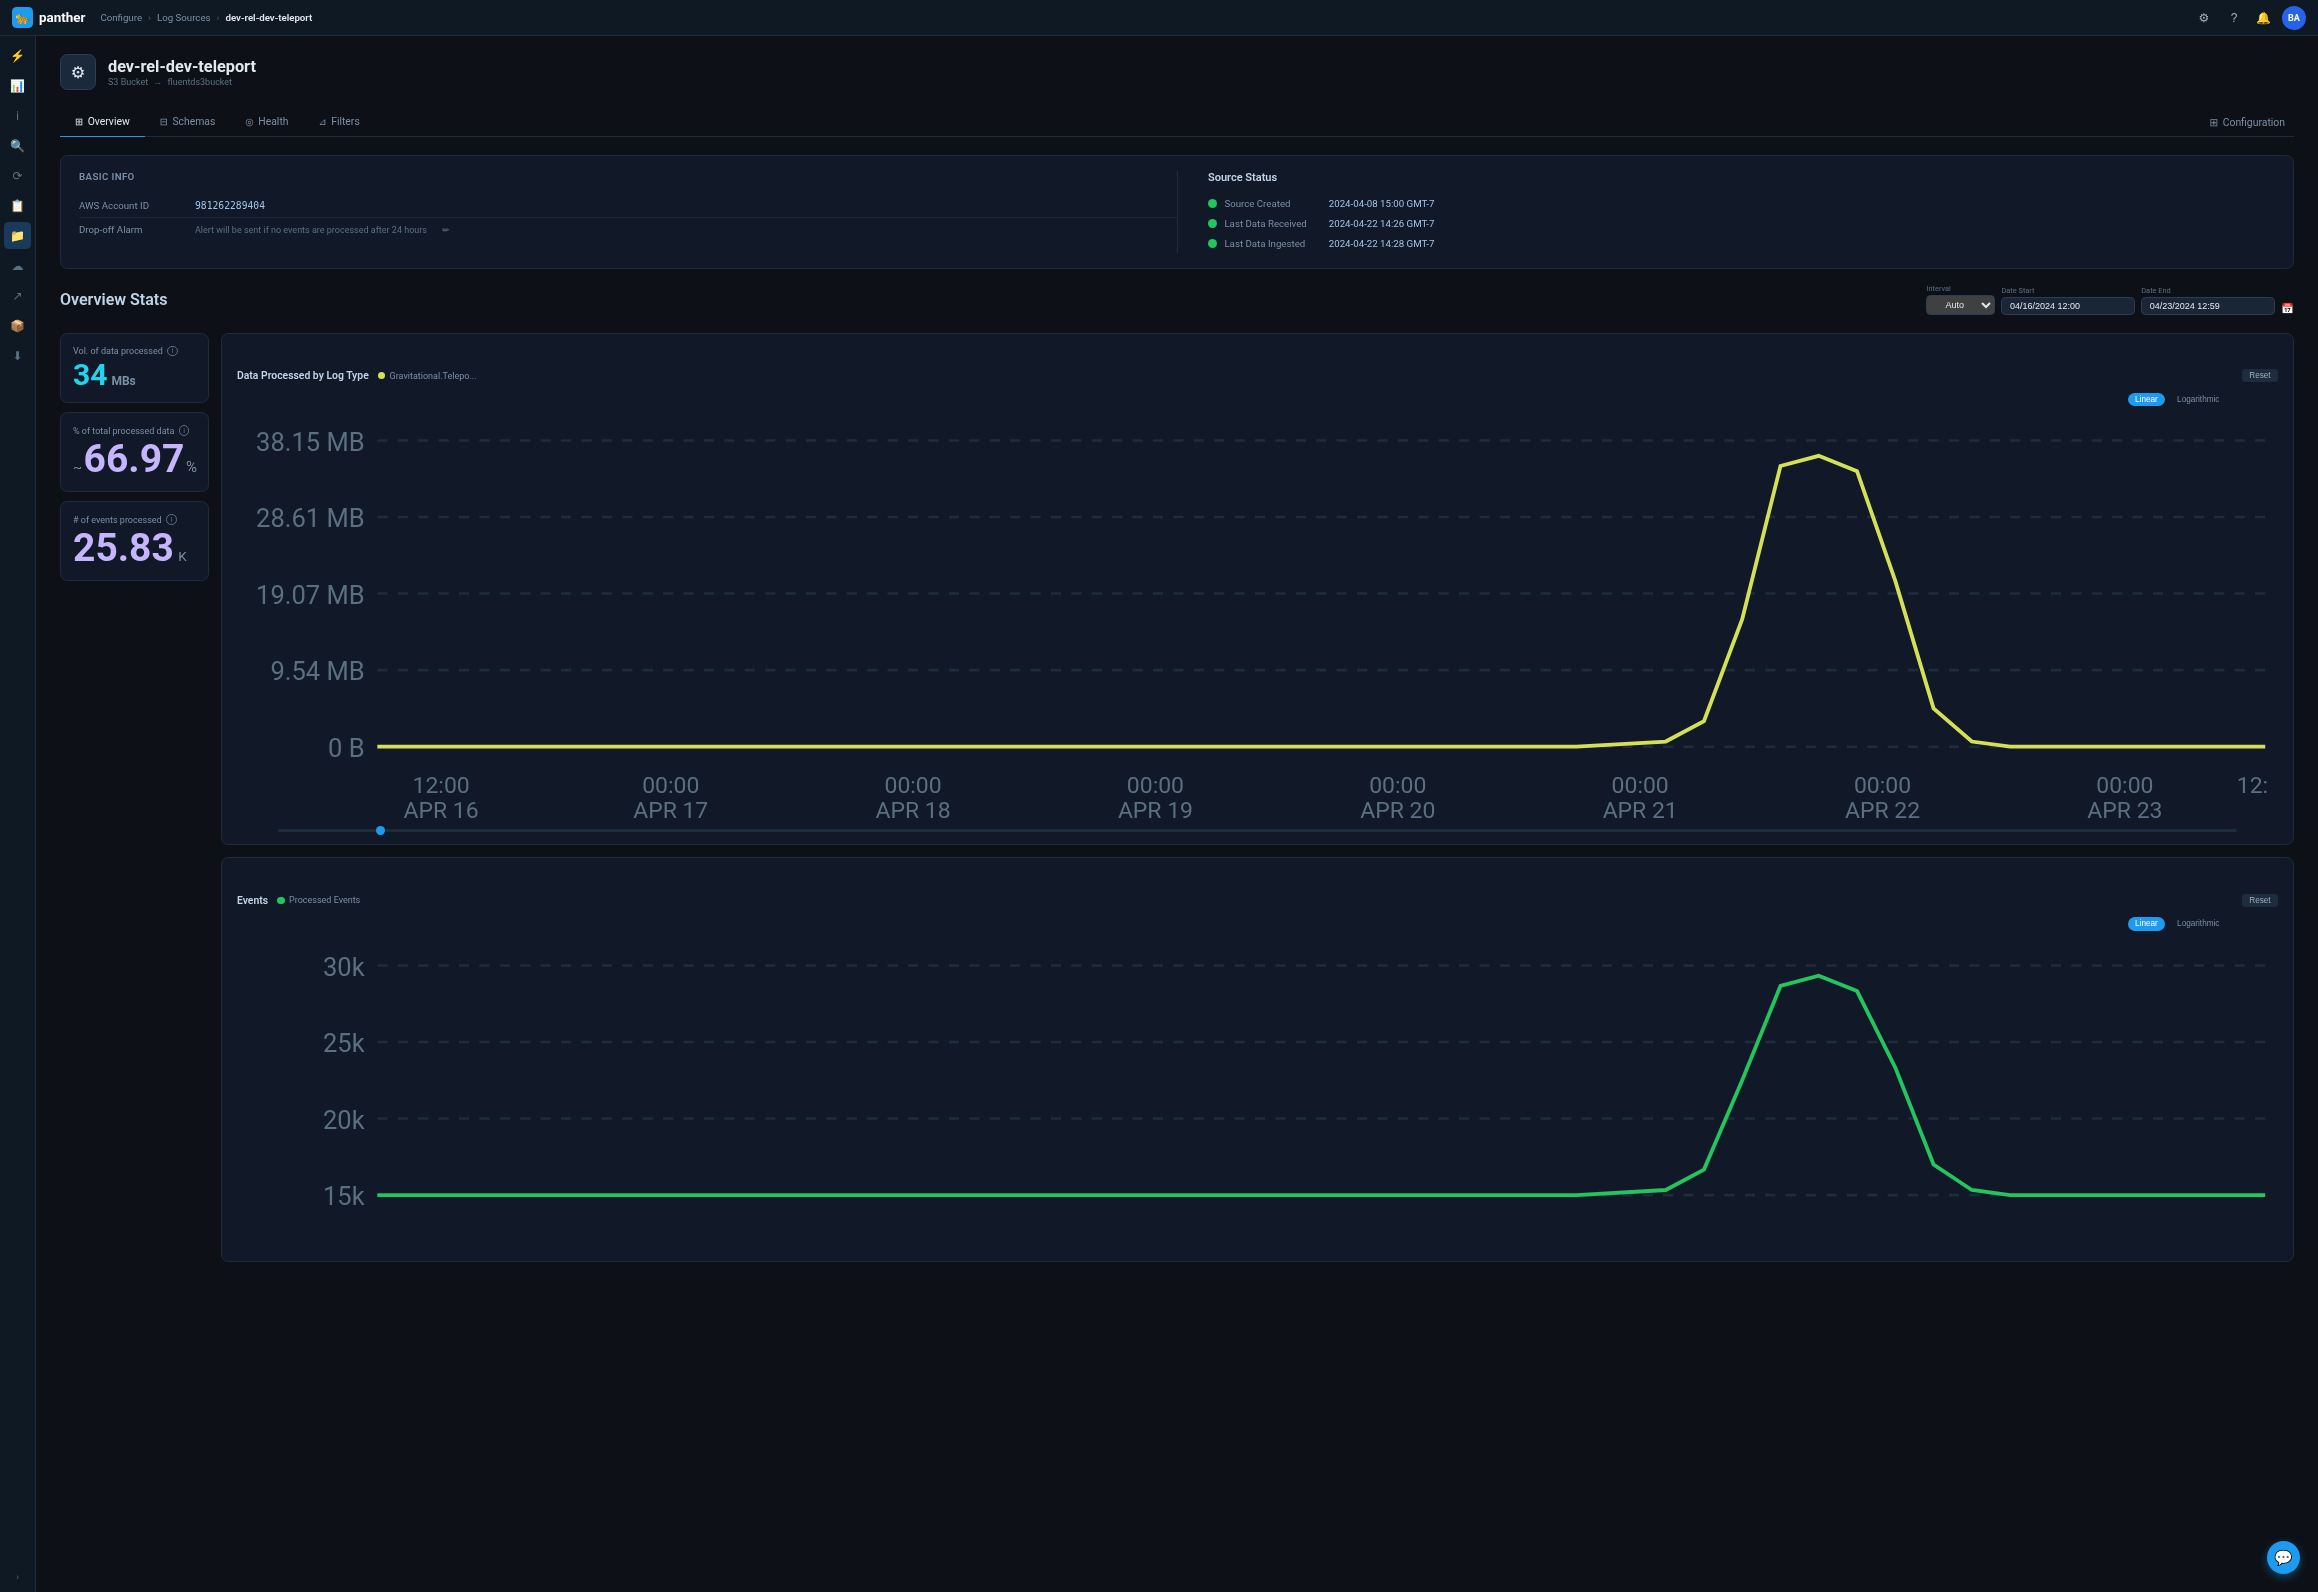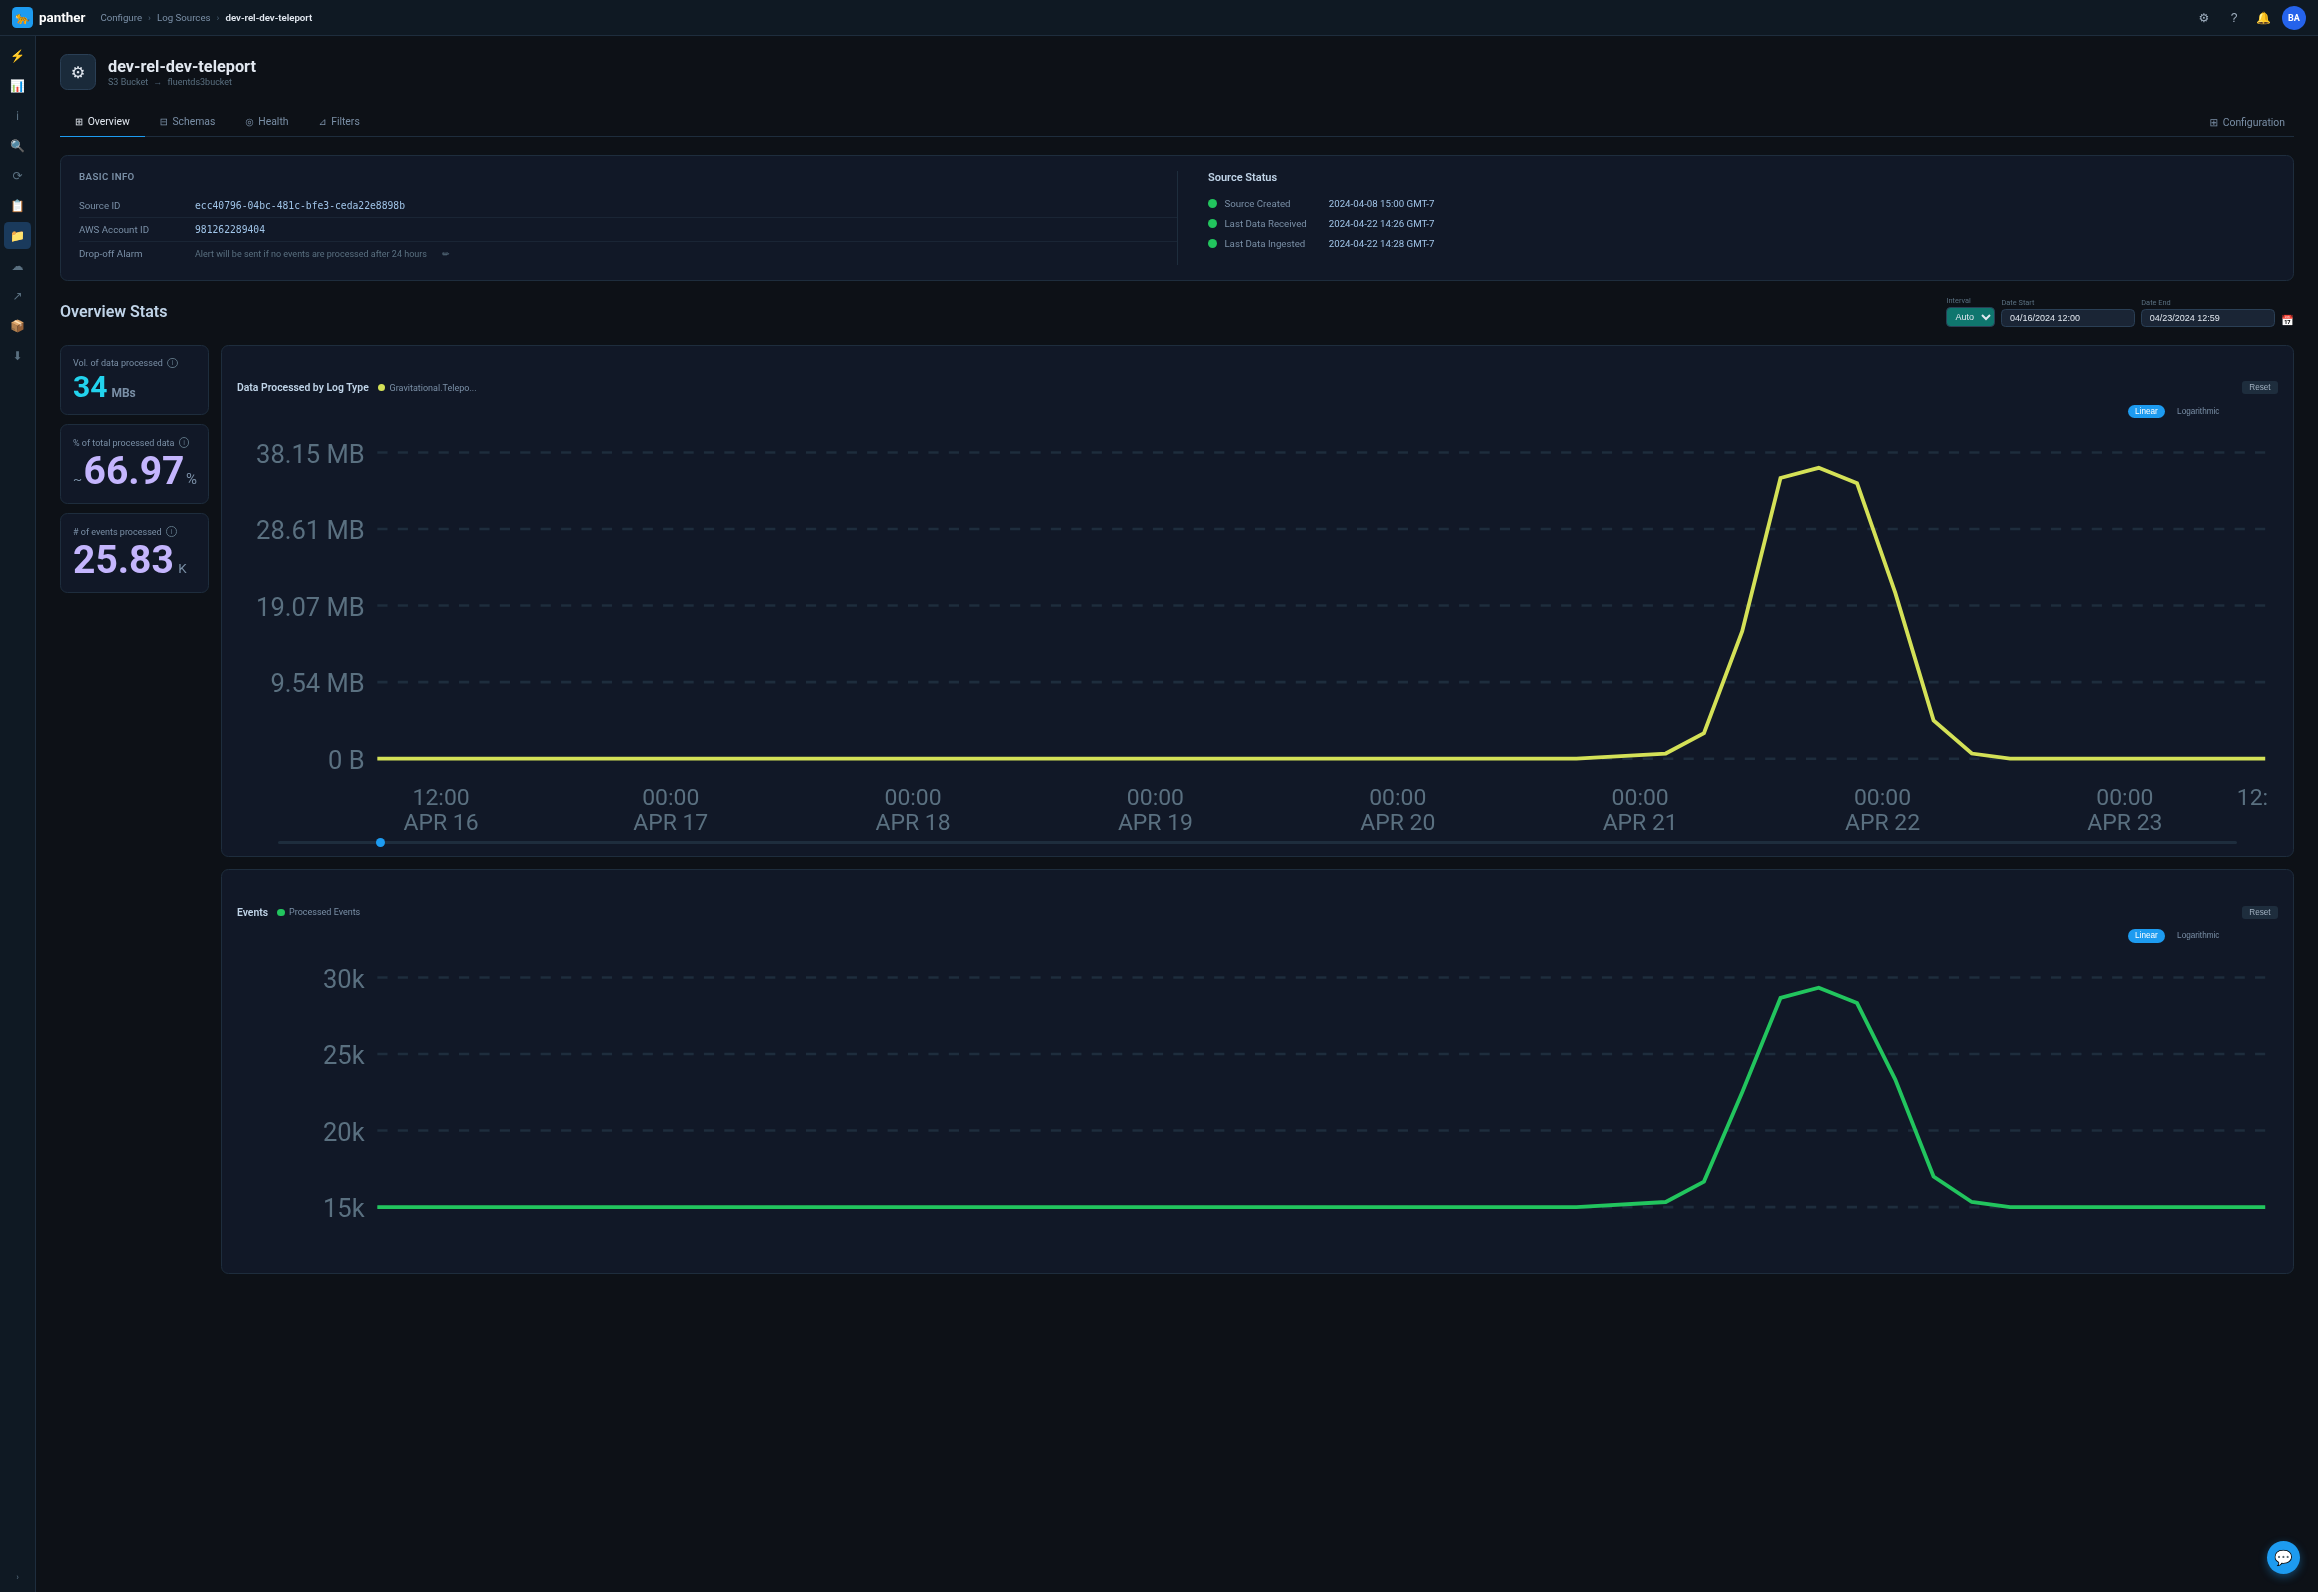--- a/index.html
+++ b/index.html
@@ -311,25 +311,25 @@
     .chart-area {
       width: 100%;
       position: relative;
     }
     .chart-svg { width: 100%; }
     .control-group {
       display: flex; flex-direction: column; gap: 1.5px;
     }
     .control-label { font-size: 7.4px; color: #5a7080; }
     .control-select {
-      background: #0f766e;
+      background: #404040;
       border: 0.7px solid #2a3f55;
       border-radius: 4.5px;
       color: #e2e8f0;
-      padding: 3px 4px;
+      padding: 3px 14px;
       font-size: 9px;
       cursor: pointer;
     }
     .control-input {
       background: #1a2535;
       border: 0.7px solid #2a3f55;
       border-radius: 4.5px;
       color: #e2e8f0;
       padding: 3px 7.4px;
       font-size: 9px;
@@ -423,24 +423,20 @@
         <span>⊞</span>
         <span>Configuration</span>
       </div>
     </div>
 
     <div class="card" style="margin-bottom: 15px;">
       <div class="info-grid">
 
         <div class="info-left">
           <div class="card-title">Basic Info</div>
-          <div class="info-row">
-            <span class="info-label">Source ID</span>
-            <span class="info-value">ecc40796-04bc-481c-bfe3-ceda22e8898b</span>
-          </div>
           <div class="info-row">
             <span class="info-label">AWS Account ID</span>
             <span class="info-value">981262289404</span>
           </div>
           <div class="info-row">
             <span class="info-label">Drop-off Alarm</span>
             <span class="info-value muted">Alert will be sent if no events are processed after 24 hours</span>
             <span class="edit-icon">✏</span>
           </div>
         </div>

